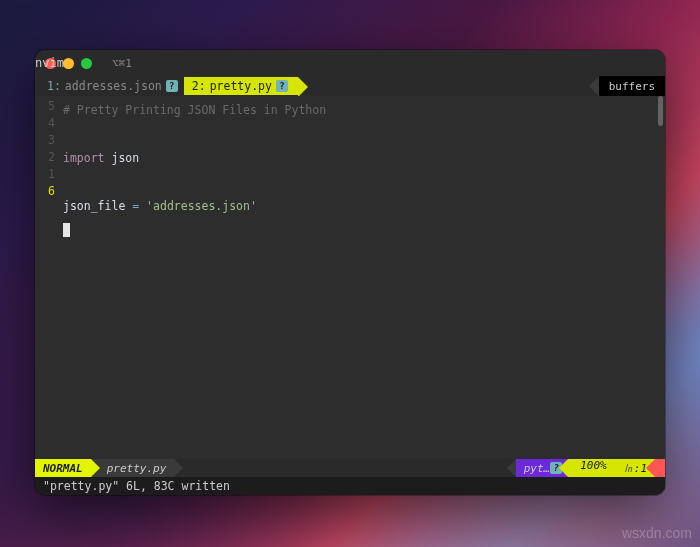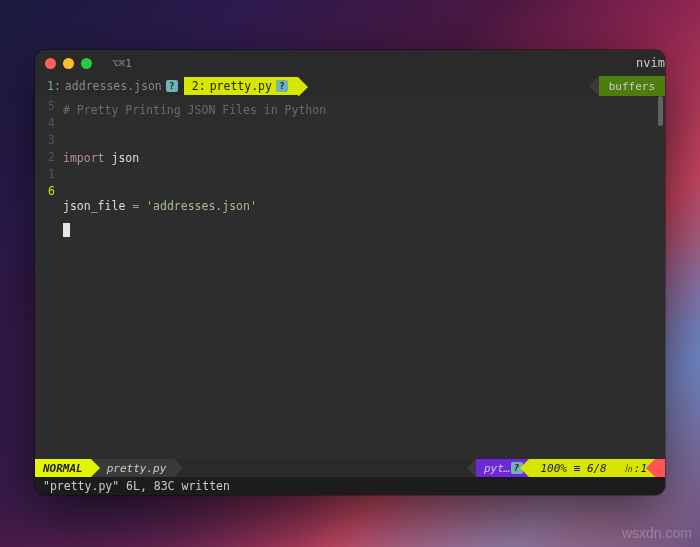--- a/index.html
+++ b/index.html
@@ -35,21 +35,21 @@
       display: flex; align-items: center;
       padding: 0 10px;
       position: relative;
     }
     .traffic { display: flex; gap: 7px; align-items: center; }
     .tl { width: 11px; height: 11px; border-radius: 50%; }
     .tl.red { background: #ff5f56; }
     .tl.yellow { background: #ffbd2e; }
     .tl.green { background: #27c93f; }
     .tabinfo { color: #888; font-size: 11px; margin-left: 20px; }
-    .wtitle { position: absolute; left: 0; right: 0; text-align: right; color: #ccc; font-size: 12px; pointer-events: none; }
+    .wtitle { position: absolute; left: 0; right: 0; text-align: left; color: #ccc; font-size: 12px; pointer-events: none; }
 
     .bufferline {
       height: 20px; background: #2a2a2a;
       display: flex; align-items: center;
       padding-left: 4px;
       position: relative;
       font-size: 11.5px;
     }
     .buf {
       display: flex; align-items: center;
@@ -68,21 +68,21 @@
       margin-left: 4px;
     }
     .buf.active::after {
       content: ""; position: absolute; right: -10px; top: 0; bottom: 0;
       width: 0; border-top: 10px solid transparent; border-bottom: 10px solid transparent;
       border-left: 10px solid #d6e600;
     }
     .buflabel-right {
       position: absolute; right: 0; top: 0; bottom: 0;
       display: flex; align-items: center; padding: 8px 10px;
-      background: #4d7c0f; color: #ccc; font-size: 11px;
+      background: #000000; color: #ccc; font-size: 11px;
     }
     .buflabel-right::before {
       content: ""; position: absolute; left: -10px; top: 0; bottom: 0;
       width: 0; border-top: 10px solid transparent; border-bottom: 10px solid transparent;
       border-right: 10px solid #3a3a3a;
     }
 
     .editor {
       flex: 1; display: flex;
       background: #2d2d2d;
@@ -112,21 +112,21 @@
       position: relative;
     }
     .seg { display: flex; align-items: center; padding: 0 8px; position: relative; font-style: italic; }
     .seg.mode { background: #e4f500; color: #1c1c1c; font-weight: bold; }
     .seg.mode::after { content: ""; position: absolute; right: -9px; top: 0; bottom: 0; border-top: 9px solid transparent; border-bottom: 9px solid transparent; border-left: 9px solid #e4f500; z-index: 2; }
     .seg.file { background: #3a3a3a; color: #ccc; padding-left: 16px; }
     .seg.file::after { content: ""; position: absolute; right: -9px; top: 0; bottom: 0; border-top: 9px solid transparent; border-bottom: 9px solid transparent; border-left: 9px solid #3a3a3a; }
     .spacer { flex: 1; background: #2a2a2a; }
     .seg.ft { background: #6d28d9; color: #ccc; padding-right: 6px; text-align: center; }
     .seg.ft::before { content: ""; position: absolute; left: -9px; top: 0; bottom: 0; border-top: 9px solid transparent; border-bottom: 9px solid transparent; border-right: 9px solid #3a3a3a; }
-    .seg.pct { background: #d6e600; color: #1c1c1c; padding-left: 12px; }
+    .seg.pct { background: #d6e600; color: #1c1c1c; padding-left: 12px; flex-direction: column; }
     .seg.pct::before { content: ""; position: absolute; left: -9px; top: 0; bottom: 0; border-top: 9px solid transparent; border-bottom: 9px solid transparent; border-right: 9px solid #d6e600; z-index: 2; }
     .seg.pos { background: #d6e600; color: #1c1c1c; }
     .seg.pos .col { color: #1c1c1c; }
     .seg.end { background: #ff5555; width: 10px; padding: 0; }
     .seg.end::before { content: ""; position: absolute; left: -9px; top: 0; bottom: 0; border-top: 9px solid transparent; border-bottom: 9px solid transparent; border-right: 9px solid #ff5555; z-index: 3; }
 
     .cmdline {
       height: 18px; background: #1c1c1c; color: #ccc;
       padding: 2px 8px; font-size: 11.5px;
     }

